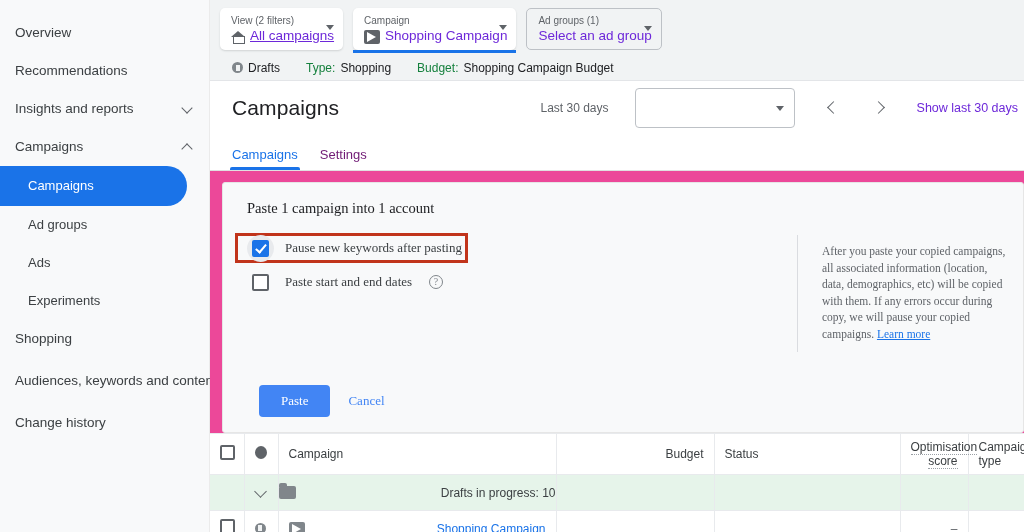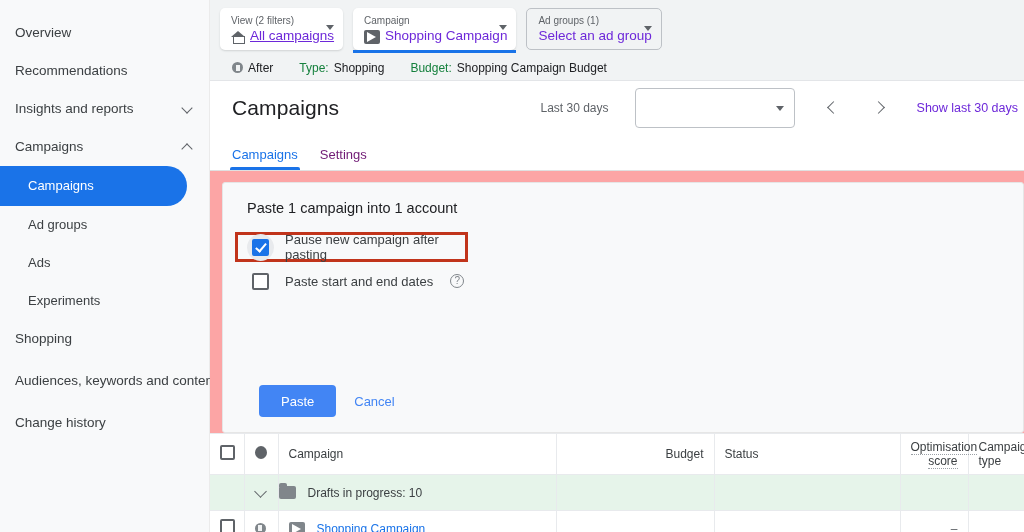--- a/index.html
+++ b/index.html
@@ -198,21 +198,21 @@
     font-size: 13px; color: #701a75; padding-bottom: 8px;
     cursor: pointer; position: relative;
   }
   .tab.active { color: #1a73e8; }
   .tab.active::after {
     content: ""; position: absolute; left: -2px; right: -2px; bottom: 0;
     height: 3px; background: #1a73e8; border-radius: 2px 2px 0 0;
   }
 
   
-  .panel-wrap { padding: 11px 0 0 12px; background: #fca5a5; }
+  .panel-wrap { padding: 11px 0 0 12px; background: #ec4899; font-family: Liberation Serif, serif; }
   .panel {
     background: #f8f9fa;
     border: 1px solid #e6e6e6;
     border-radius: 3px;
     height: 251px;
     position: relative;
     display: flex; flex-direction: column;
     margin-right: 0px;
   }
   .panel-head {
@@ -302,21 +302,21 @@
   .col-chk { width: 34px; }
   .col-dot { width: 34px; }
   .col-camp { width: 278px; }
   .col-budget { width: 158px; }
   .col-status { width: 186px; }
   .col-opt { width: 68px; }
   .col-type { width: 70px; }
   .row-draft td { background: #e6f4ea; height: 36px; }
   .row-draft .cellpad { padding-left: 0; }
   .row-camp td { height: 36px; background: #fff; padding: 0 10px; }
-  .cellflex { display: flex; align-items: center; gap: 12px; font-size: 12px; color: #3c4043; }
+  .cellflex { display: flex; align-items: center; gap: 12px; font-size: 12px; color: #3c4043; justify-content: space-between; }
   .link { color: #1a73e8; font-size: 12px; cursor: pointer; }
   .folder-ic {
     width: 17px; height: 13px; flex: 0 0 17px;
     background: #80868b; border-radius: 2px; position: relative;
   }
   .folder-ic::before {
     content: ""; position: absolute; left: 0; top: -3px;
     width: 8px; height: 4px; background: #80868b; border-radius: 2px 2px 0 0;
   }
   .row-chev {
@@ -418,21 +418,21 @@
         <span class="val">
           <span class="txt bold">Select an ad group</span>
         </span>
         <span class="arr"></span>
       </div>
     </div>
 
     <div class="statusline">
       <span class="grp">
         <span class="pause-dot"></span>
-        <span class="v">After</span>
+        <span class="v">Drafts</span>
       </span>
       <span class="grp">
         <span class="k">Type:</span>
         <span class="v">Shopping</span>
       </span>
       <span class="grp">
         <span class="k">Budget:</span>
         <span class="v">Shopping Campaign Budget</span>
       </span>
     </div>
@@ -462,31 +462,34 @@
     <div class="panel-wrap">
       <div class="panel">
         <div class="panel-head">Paste 1 campaign into 1 account</div>
         <div class="panel-body">
           <div class="panel-left">
 
             <div class="cbrow highlight">
               <span class="cb-halo">
                 <span class="cb checked"></span>
               </span>
-              <span class="cblabel">Pause new campaign after pasting</span>
+              <span class="cblabel">Pause new keywords after pasting</span>
             </div>
 
             <div class="cbrow" style="margin-top:6px;">
               <span class="cb-halo" style="background:transparent;">
                 <span class="cb"></span>
               </span>
               <span class="cblabel">Paste start and end dates</span>
               <span class="help-ic">?</span>
             </div>
 
+          </div>
+          <div class="panel-right">
+            <div class="helptext"><span>After you paste your copied campaigns, all associated information (location, data, demographics, etc) will be copied with them. If any errors occur during copy, we will pause your copied campaigns. </span><a href="#">Learn more</a></div>
           </div>
         </div>
         <div class="panel-actions">
           <button class="btn-primary">Paste</button>
           <button class="btn-text">Cancel</button>
         </div>
       </div>
     </div>
 
     <table class="table">

